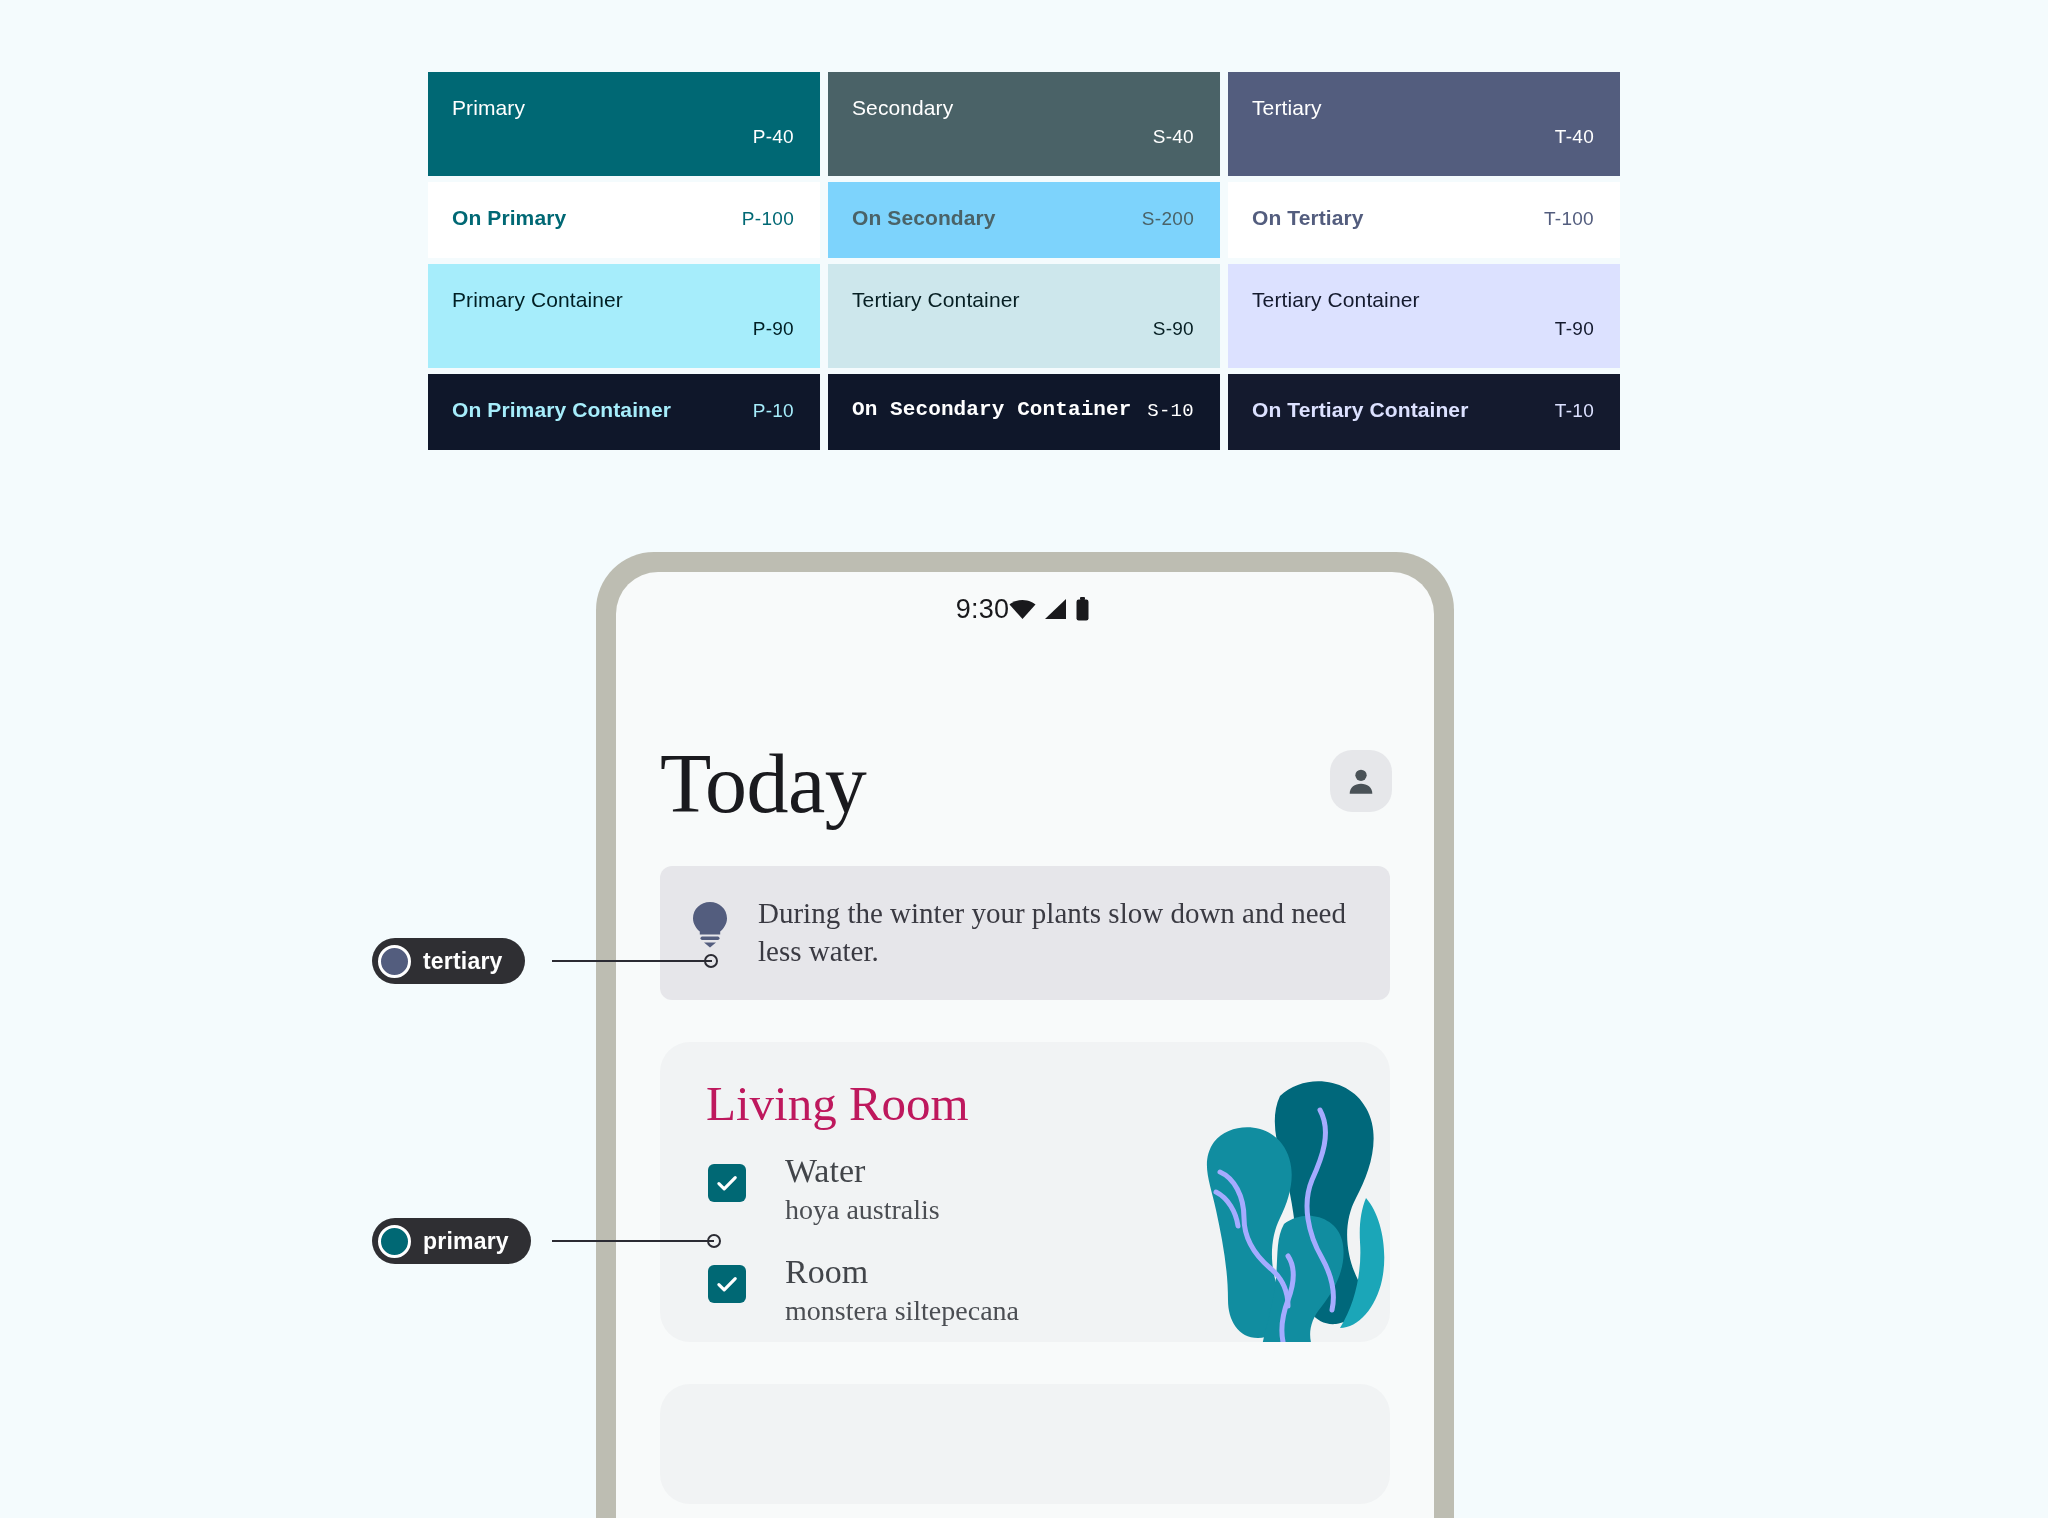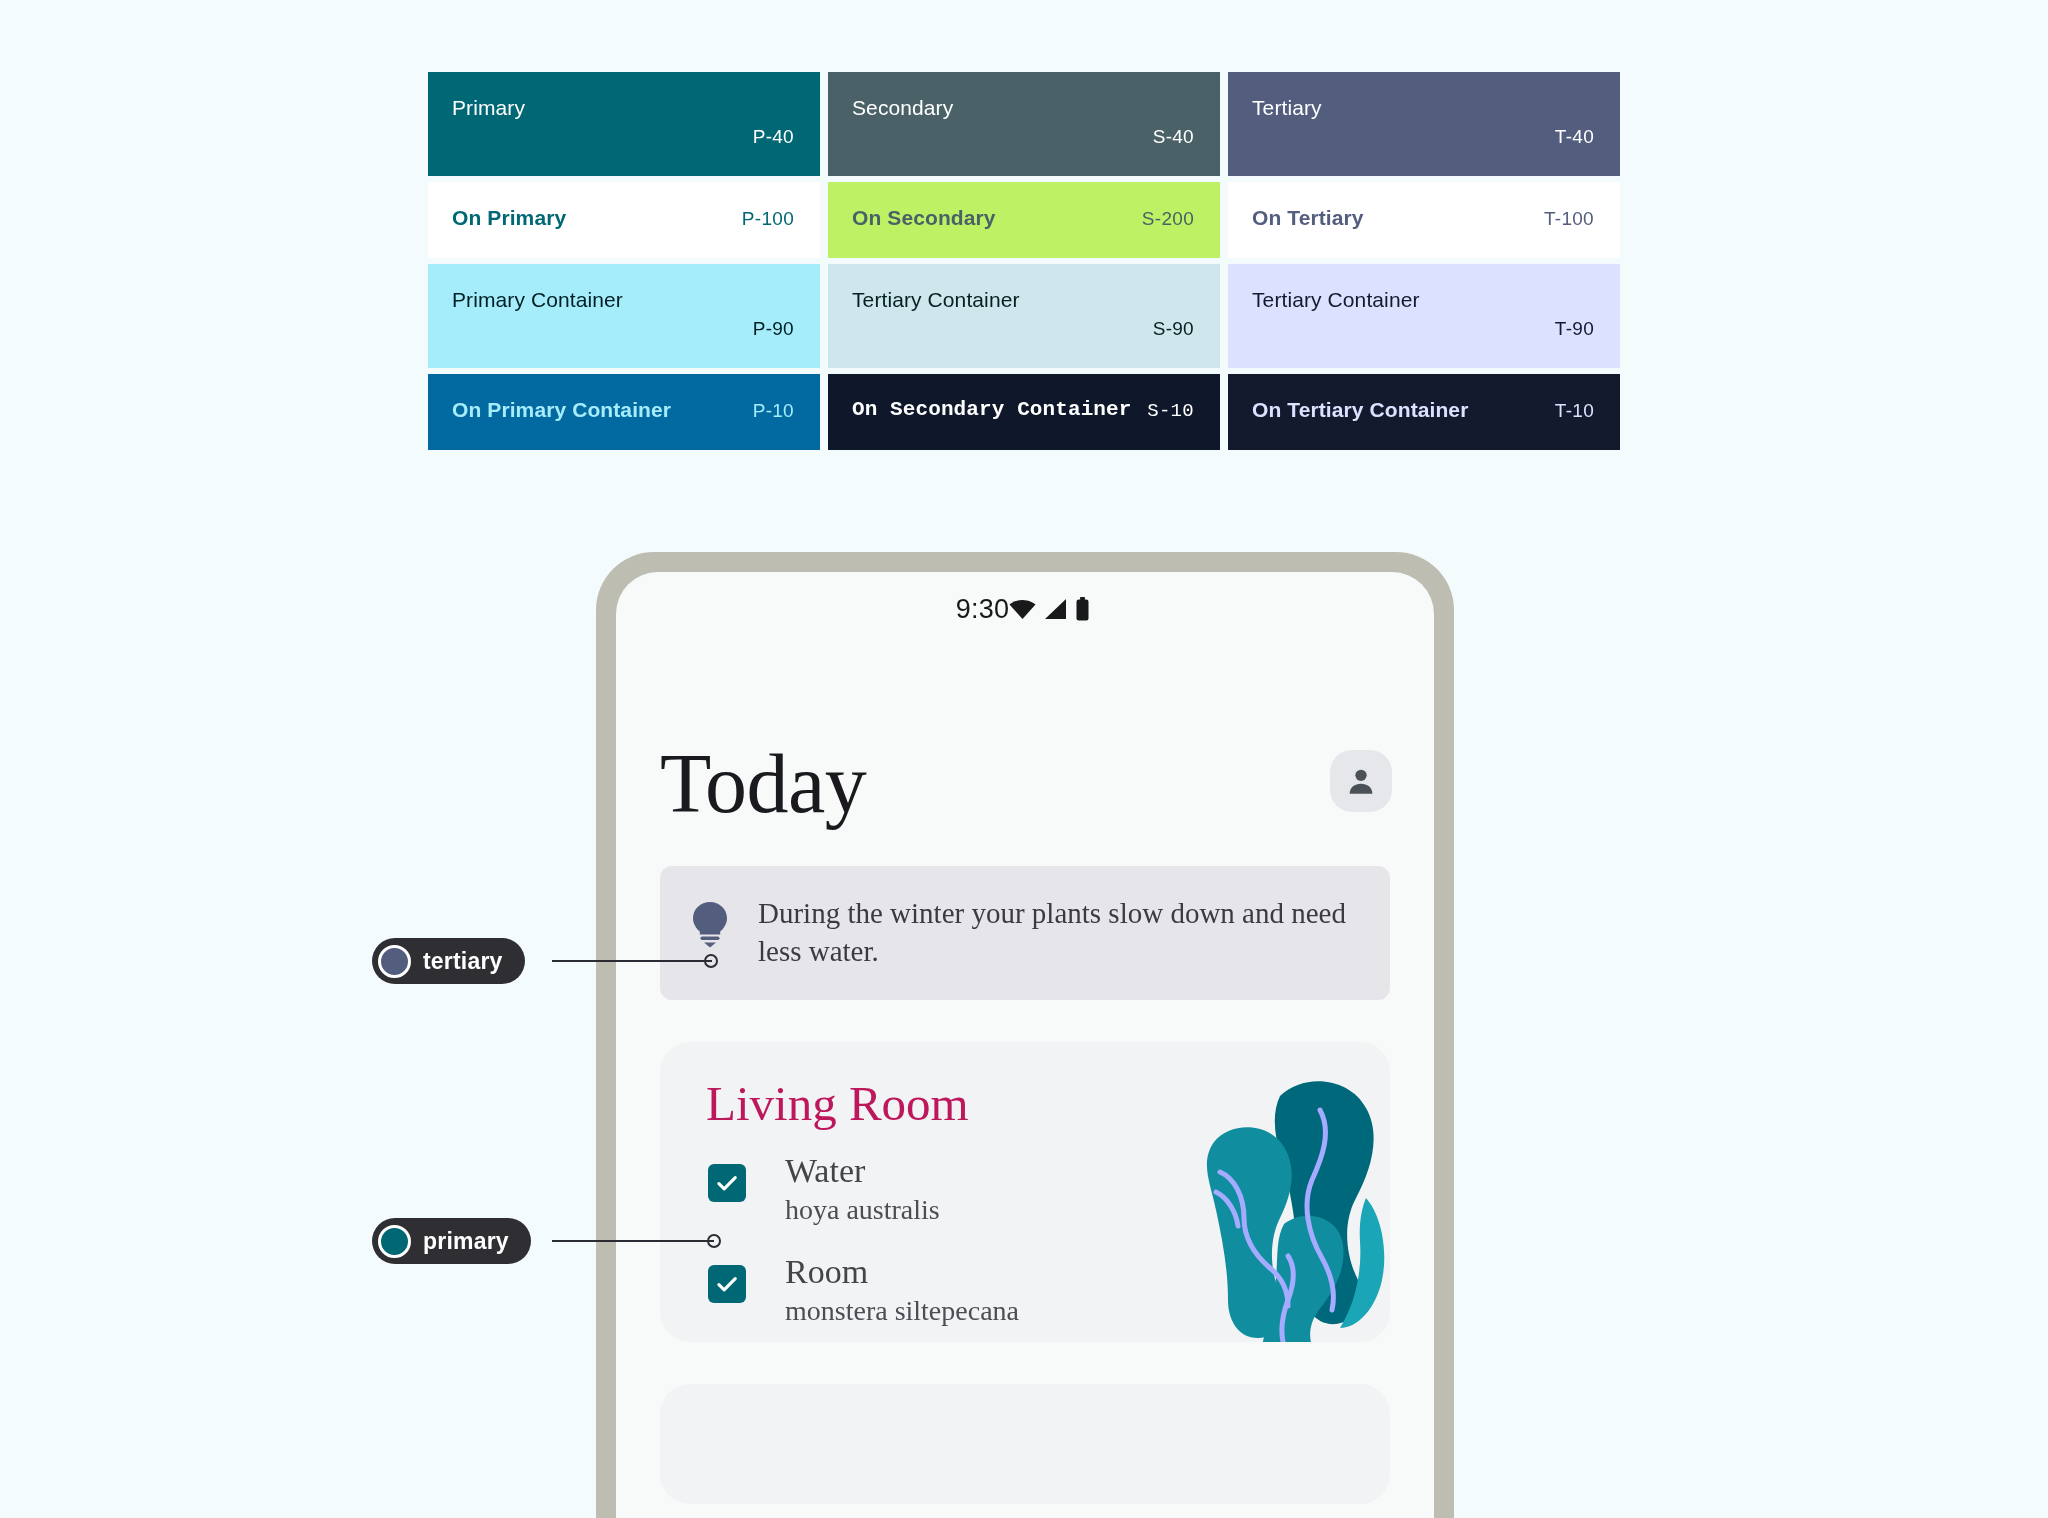--- a/index.html
+++ b/index.html
@@ -229,32 +229,32 @@
         <div class="swatch-token">P-40</div>
       </div>
       <div class="swatch short" style="background:#FFFFFF;color:#006874;">
         <div class="swatch-name">On Primary</div>
         <div class="swatch-token">P-100</div>
       </div>
       <div class="swatch tall" style="background:#A6EDFB;color:#001F24;">
         <div class="swatch-name">Primary Container</div>
         <div class="swatch-token">P-90</div>
       </div>
-      <div class="swatch short" style="background:#0369a1;color:#A6EDFB;">
+      <div class="swatch short" style="background:#0f172a;color:#A6EDFB;">
         <div class="swatch-name">On Primary Container</div>
         <div class="swatch-token">P-10</div>
       </div>
     </div>
 
     <div class="swatch-col">
       <div class="swatch tall" style="background:#4A6267;color:#FFFFFF;">
         <div class="swatch-name">Secondary</div>
         <div class="swatch-token">S-40</div>
       </div>
-      <div class="swatch short" style="background:#bef264;color:#4A6267;">
+      <div class="swatch short" style="background:#7dd3fc;color:#4A6267;">
         <div class="swatch-name">On Secondary</div>
         <div class="swatch-token">S-200</div>
       </div>
       <div class="swatch tall" style="background:#CDE7EC;color:#061F23;">
         <div class="swatch-name">Tertiary Container</div>
         <div class="swatch-token">S-90</div>
       </div>
       <div class="swatch short" style="background:#0f172a;color:#FFFFFF;font-family:Liberation Mono, monospace;">
         <div class="swatch-name">On Secondary Container</div>
         <div class="swatch-token">S-10</div>

